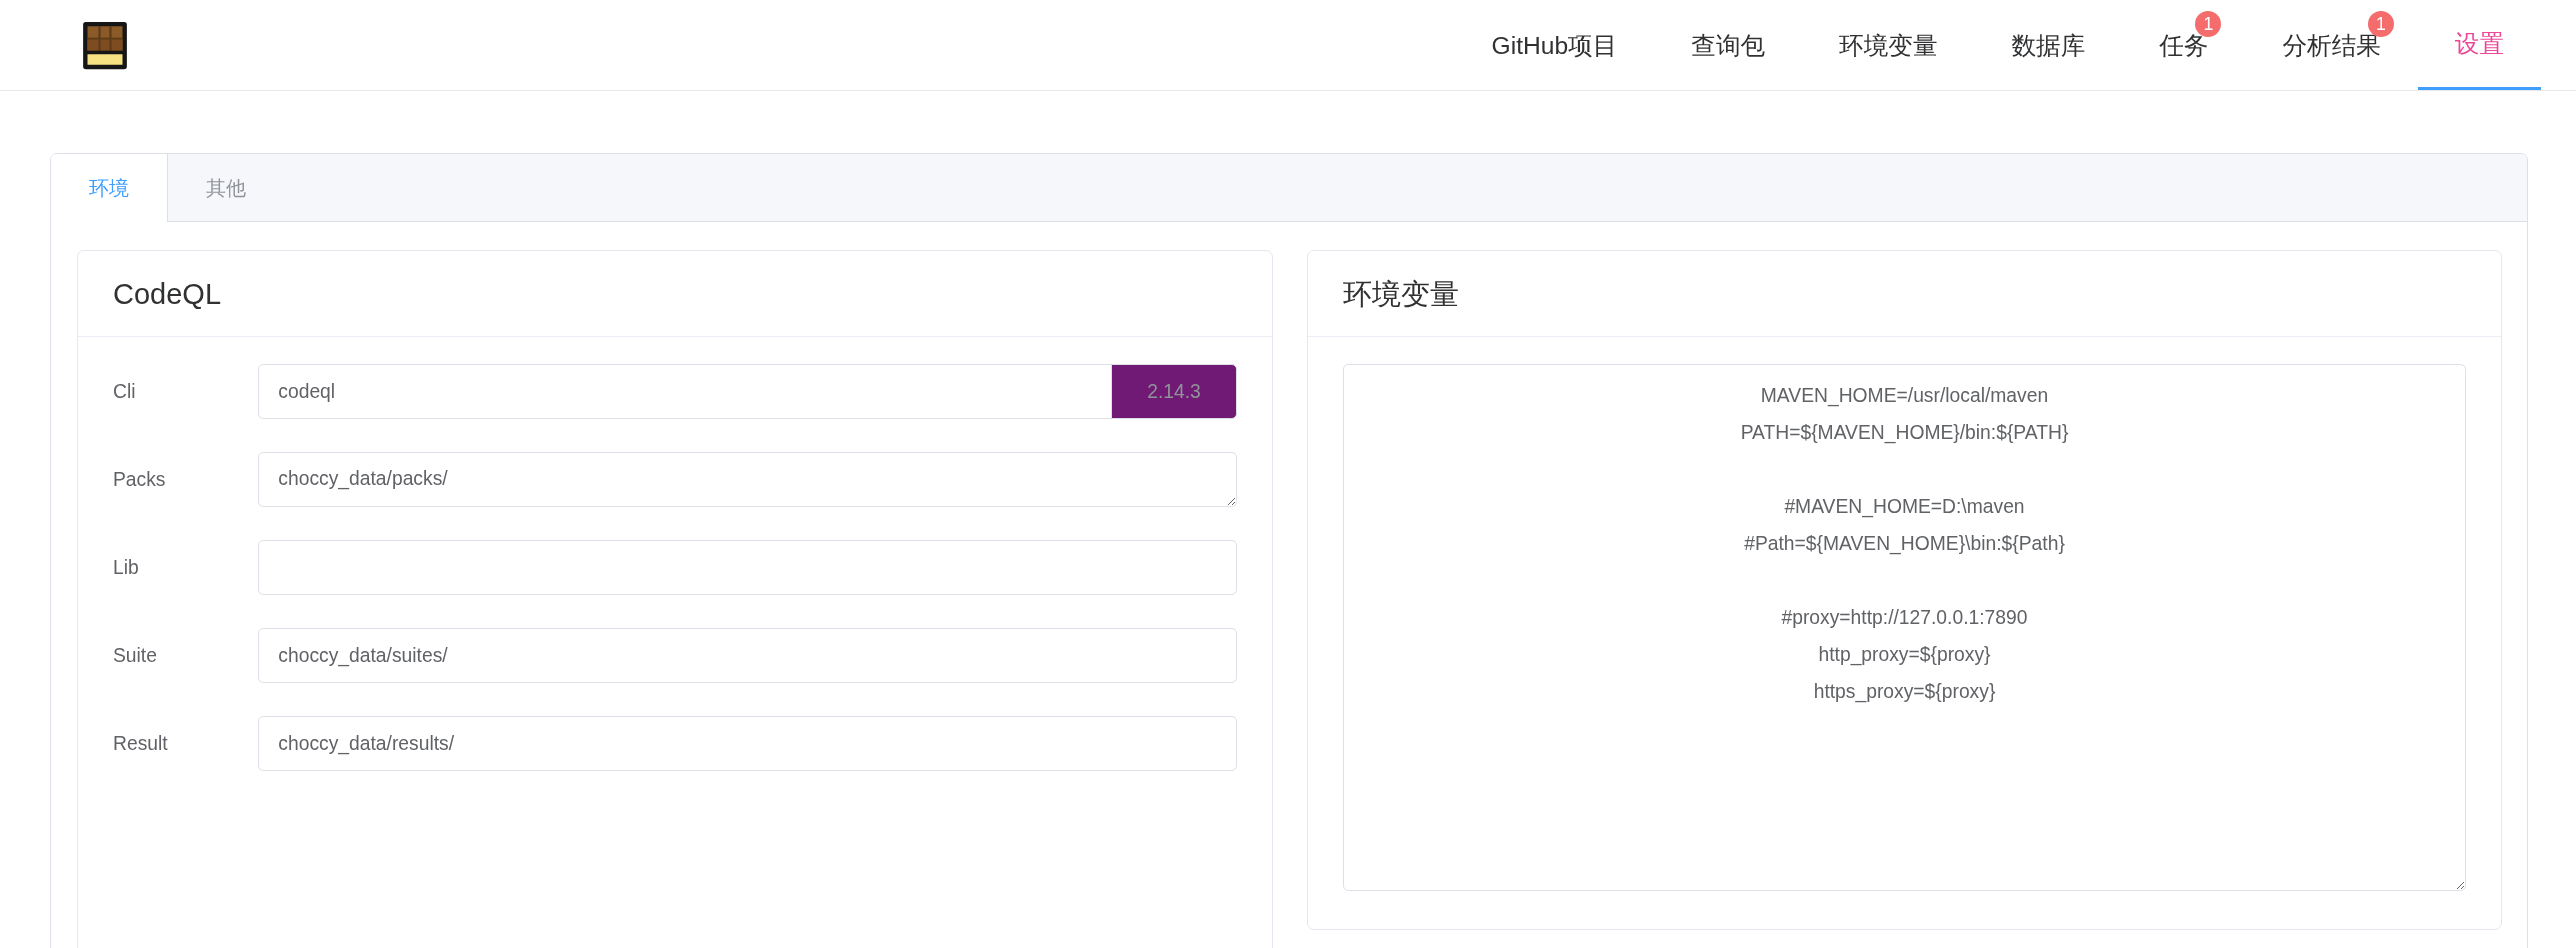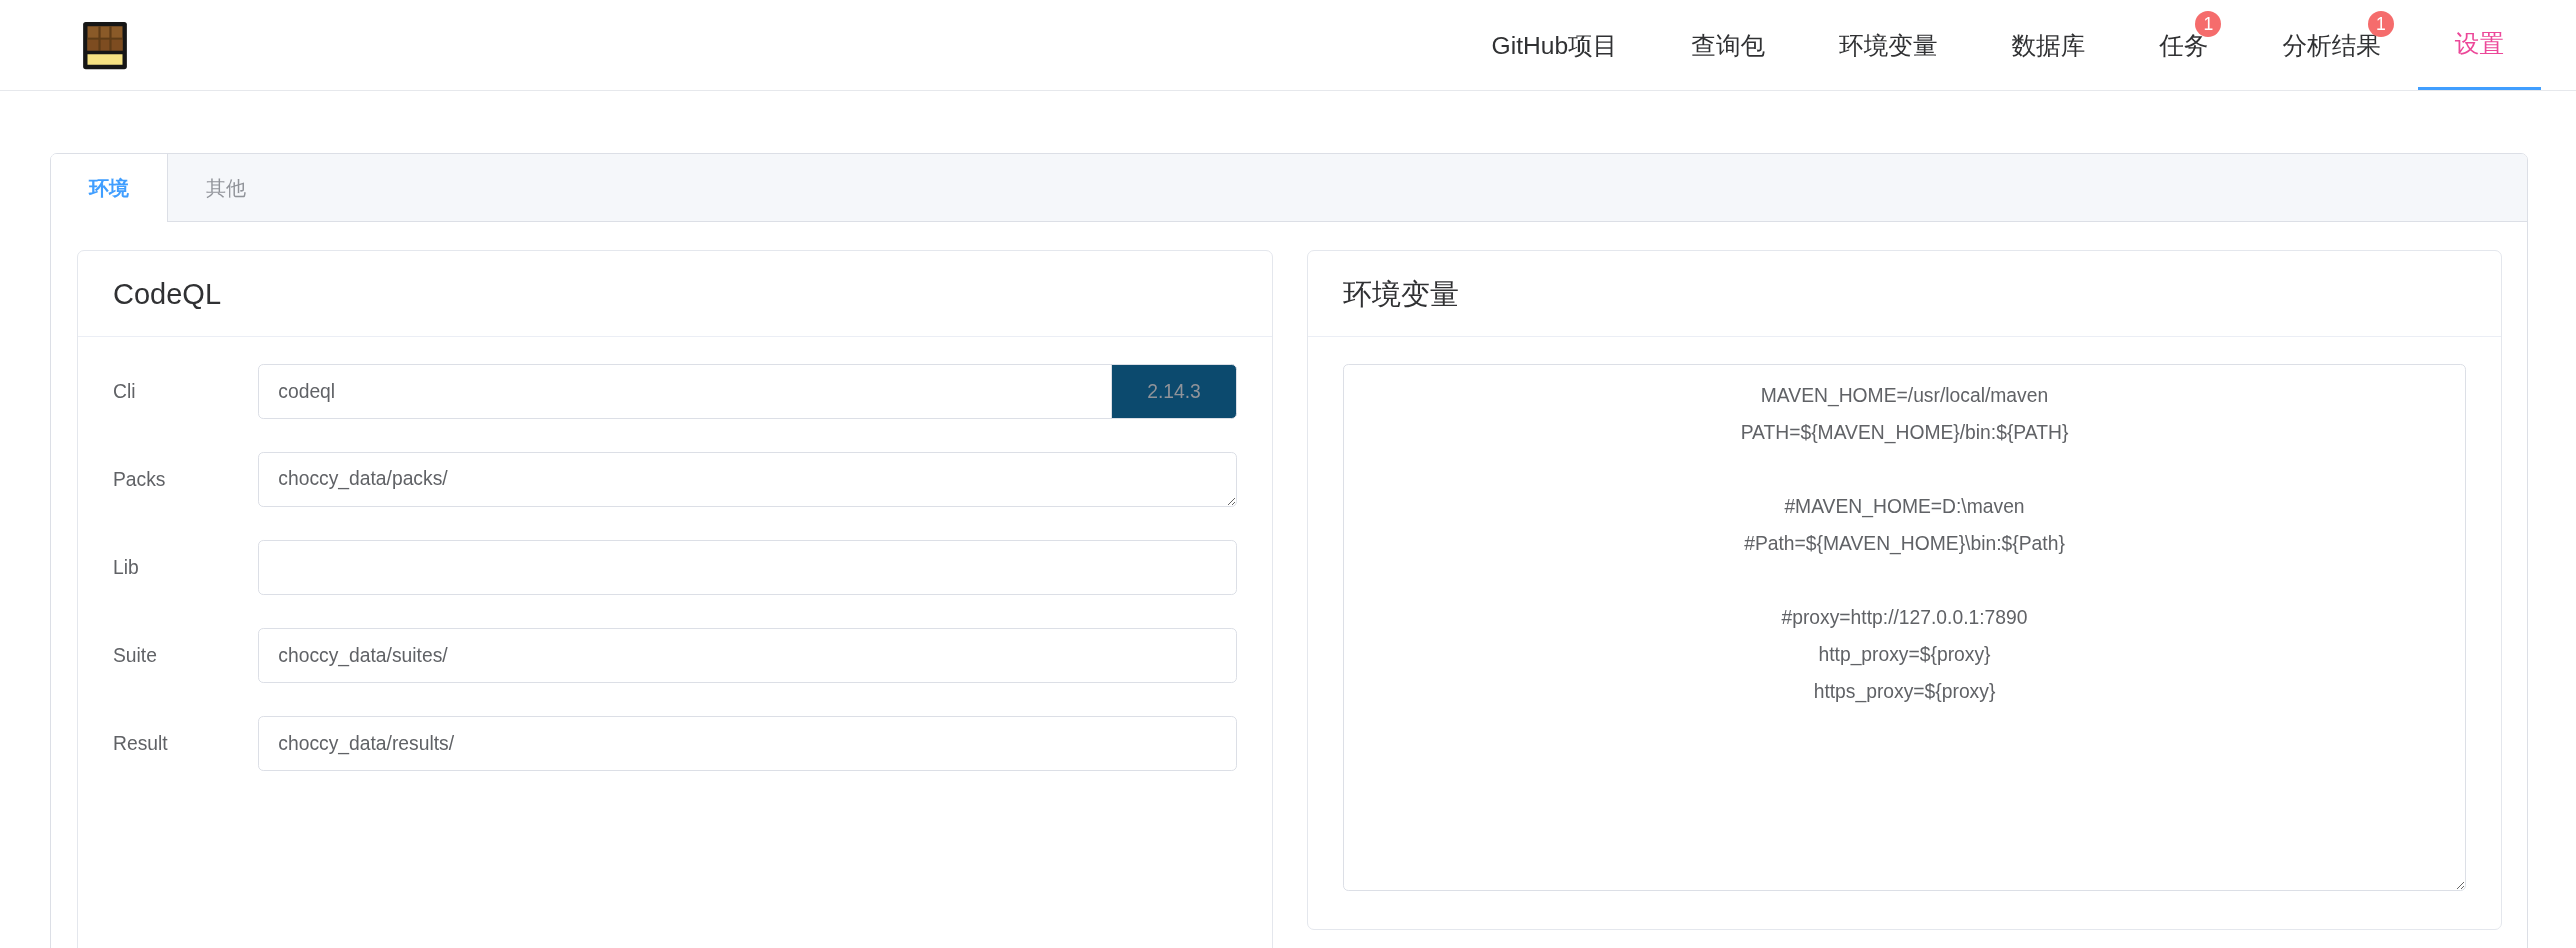--- a/index.html
+++ b/index.html
@@ -19,21 +19,21 @@
     min-width:26px; height:26px; border-radius:13px; background:#f56c6c;
     color:#fff; font-size:17.6px; line-height:26px; text-align:center; padding:0 3.5px; }
 
   
   .tabs-box { position:absolute; left:50px; top:153px; width:2478px; height:825px;
     background:#fff; border:1.8px solid #dcdfe6; border-radius:7px 7px 0 0; }
   .tab-strip { height:68px; background:#f5f7fa; border-bottom:1.8px solid #dcdfe6;
     border-radius:5.3px 5.3px 0 0; display:flex; align-items:stretch; }
   .tab { height:68px; display:flex; align-items:center; padding:0 38px;
     font-size:20px; cursor:pointer; }
-  .tab.active { background:#fff; color:#409eff; font-weight:700;
+  .tab.active { background:#fff; color:#409eff; font-weight:400;
     border-right:1.8px solid #dcdfe6; border-radius:5.3px 0 0 0;align-items:center; }
   .tab.inactive { color:#909399; }
 
   
   .card { position:absolute; top:96px; background:#fff; border:1.8px solid #e4e7ed;
     border-radius:7px; }
   .card-left  { left:26px;  width:1196px; height:856px; }
   .card-right { left:1256px; width:1195px; height:680px; }
   .card-header { padding:22px 35px; height:86px; border-bottom:1.8px solid #ebeef5;
     font-size:29px; line-height:42px; color:#303133; }
@@ -42,21 +42,21 @@
   
   .form-row { display:flex; align-items:center; margin-bottom:33px;justify-content:flex-end; }
   .form-label { width:145px; flex:none; font-size:19.3px; color:#606266; line-height:55px; }
   .ctrl { flex:1; display:flex; }
   .inp { width:100%; height:55px; border:1.8px solid #dcdfe6; border-radius:5.3px;
     padding:0 19.3px; font-size:19.3px; color:#606266; background:#fff; outline:none;
     font-family:"Liberation Sans", sans-serif; }
   .group { flex:1; display:flex; }
   .group .inp { border-radius:5.3px 0 0 5.3px; flex:1; }
   .append { flex:none; width:126px; margin-left:-1.8px; border:1.8px solid #dcdfe6;
-    border-radius:0 5.3px 5.3px 0; background:#0c4a6e; color:#909399; font-size:19.3px;
+    border-radius:0 5.3px 5.3px 0; background:#701a75; color:#909399; font-size:19.3px;
     display:flex; align-items:center; justify-content:center; }
   .ta-small { width:100%; height:55px; border:1.8px solid #dcdfe6; border-radius:5.3px;
     padding:10.5px 19.3px; font-size:19.3px; line-height:30px; color:#606266;
     resize:vertical; outline:none; overflow:hidden;
     font-family:"Liberation Sans", sans-serif; }
   .ta-env { width:100%; height:527px; border:1.8px solid #dcdfe6; border-radius:5.3px;
     padding:12.3px 24.6px; font-size:19.3px; line-height:37px; color:#606266;
     resize:vertical; outline:none; white-space:pre-wrap;
     font-family:"Liberation Sans", sans-serif;text-align:center; }
 </style>

